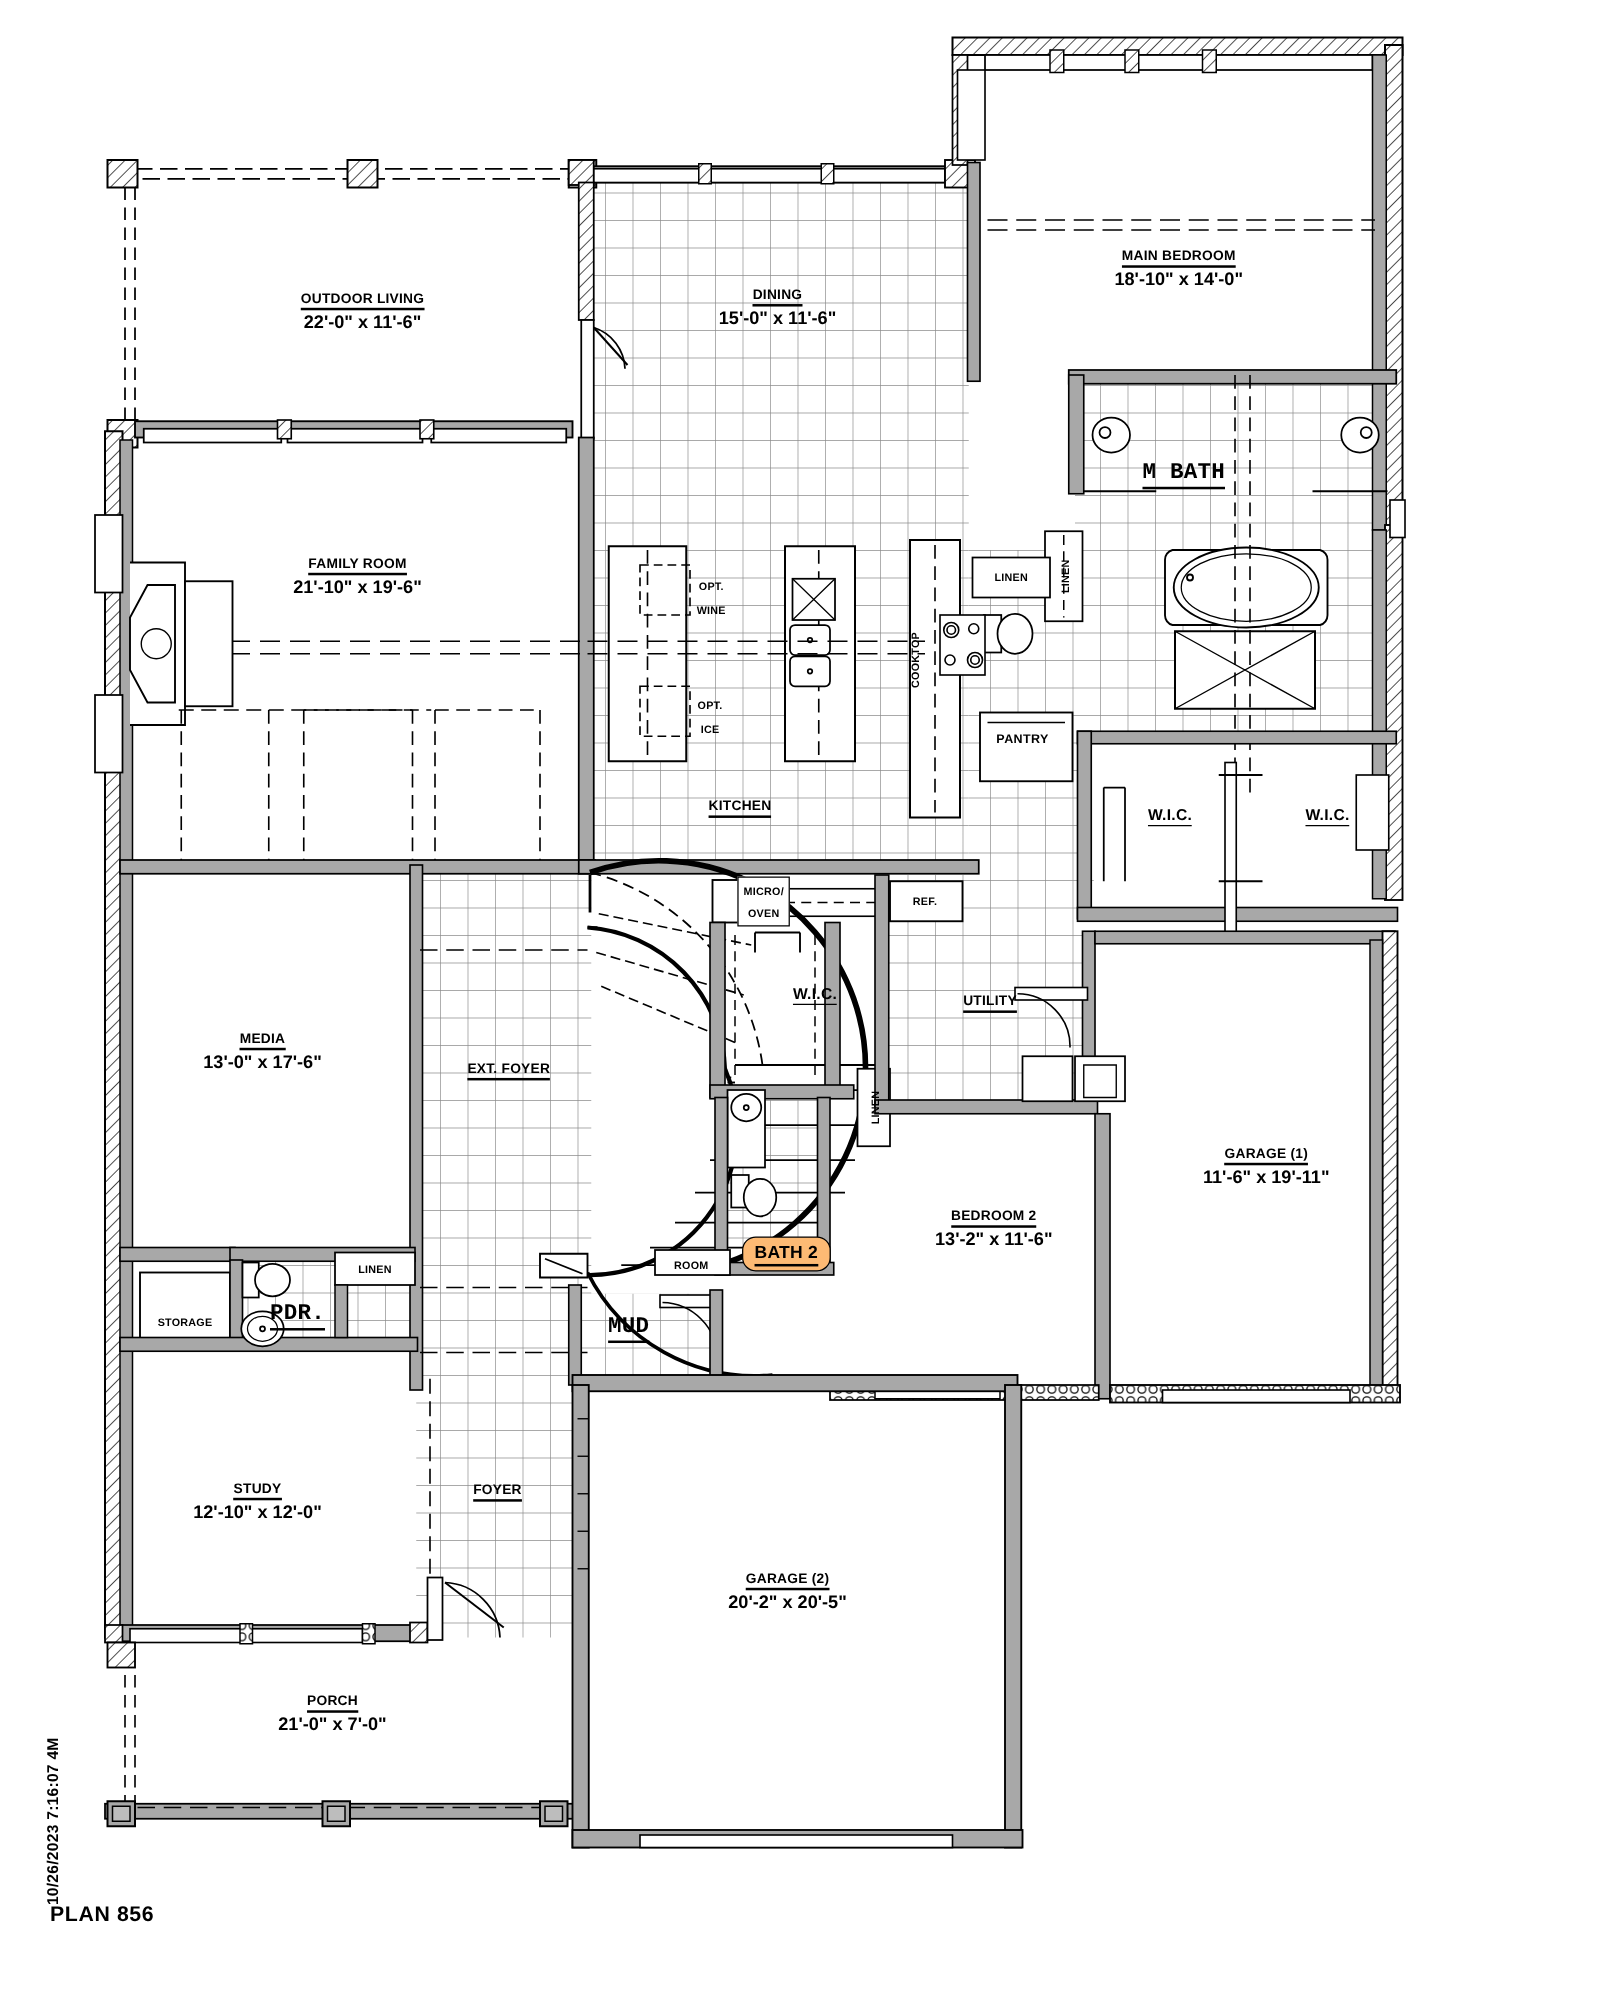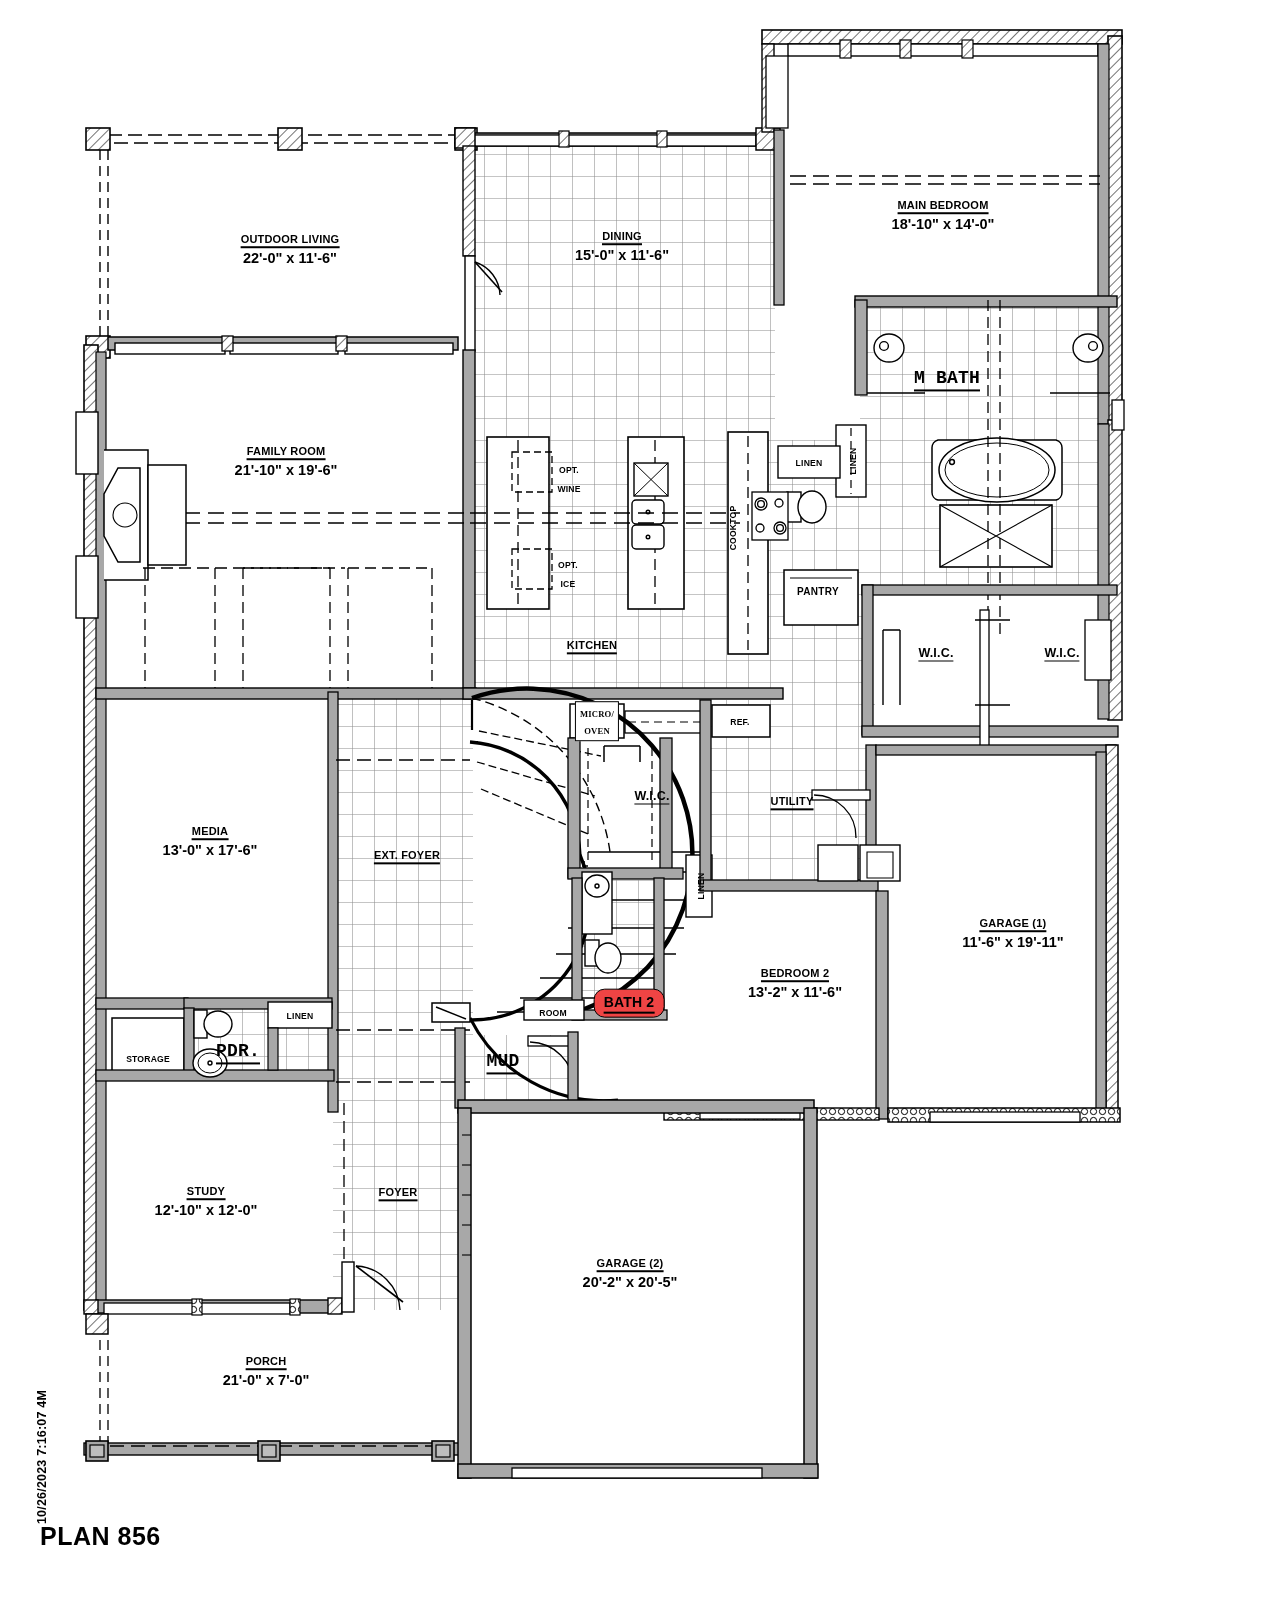--- a/index.html
+++ b/index.html
@@ -21,30 +21,30 @@
 
   .sz-lg .nm{font-size:11px;}
   .sz-lg .dm{font-size:14.5px;}
   .sz-md .nm{font-size:18px;font-family:Liberation Mono, monospace;}
   .sz-sm .nm{font-size:12.5px;border-bottom-width:1.6px;}
   .sz-xs .nm{font-size:10px;font-weight:bold;border-bottom:none;letter-spacing:.3px;}
   .sz-xxs .nm{font-size:8.6px;font-weight:bold;border-bottom:none;letter-spacing:.2px;}
 
   .vert{transform:translate(-50%,-50%) rotate(-90deg);}
 
-  .boxed{border:1.6px solid #000;border-radius:11px;background:#ef4444;
+  .boxed{border:1.6px solid #000;border-radius:11px;background:#fdba74;
          padding:3px 9px;transform:translate(-50%,-50%);}
   .boxed .nm{border-bottom:2px solid #000;font-size:14px;}
 
   .plainbox{border:1.3px solid #000;background:#fff;padding:2px 4px;
             transform:translate(-50%,-50%);text-align:center;line-height:1.05;}
   .plainbox .nm{font-size:8.6px;font-weight:bold;border-bottom:none;}
 
   
-  #plan-title{position:absolute;left:40px;top:1522px;font-size:25px;font-weight:bold;
+  #plan-title{position:absolute;left:40px;top:1522px;font-size:17px;font-weight:bold;
               letter-spacing:.5px;}
   #datestamp{position:absolute;left:-38px;top:1450px;width:160px;font-size:12.5px;
              font-weight:bold;transform:rotate(-90deg);transform-origin:50% 50%;
              text-align:center;letter-spacing:.2px;}
 </style>
 </head>
 <body>
 
 <div id="plan-root">
 
@@ -528,21 +528,21 @@
   <span class="nm">OPT.</span><br>
   <span class="nm">WINE</span>
 </div>
 <div class="rlabel sz-xxs" style="left:568px;top:573px;line-height:1.18;">
   <span class="nm">OPT.</span><br>
   <span class="nm">ICE</span>
 </div>
 <div class="rlabel sz-xxs vert" style="left:731px;top:528px;">
   <span class="nm">COOKTOP</span>
 </div>
-<div class="rlabel plainbox" style="left:597px;top:721px;font-family:Liberation Serif, serif;">
+<div class="rlabel plainbox" style="left:611px;top:721px;">
   <span class="nm">MICRO/</span><br>
   <span class="nm">OVEN</span>
 </div>
 <div class="rlabel sz-xxs" style="left:740px;top:720px;">
   <span class="nm">REF.</span>
 </div>
 <div class="rlabel sz-xxs" style="left:553px;top:1011px;">
   <span class="nm">ROOM</span>
 </div>
 

